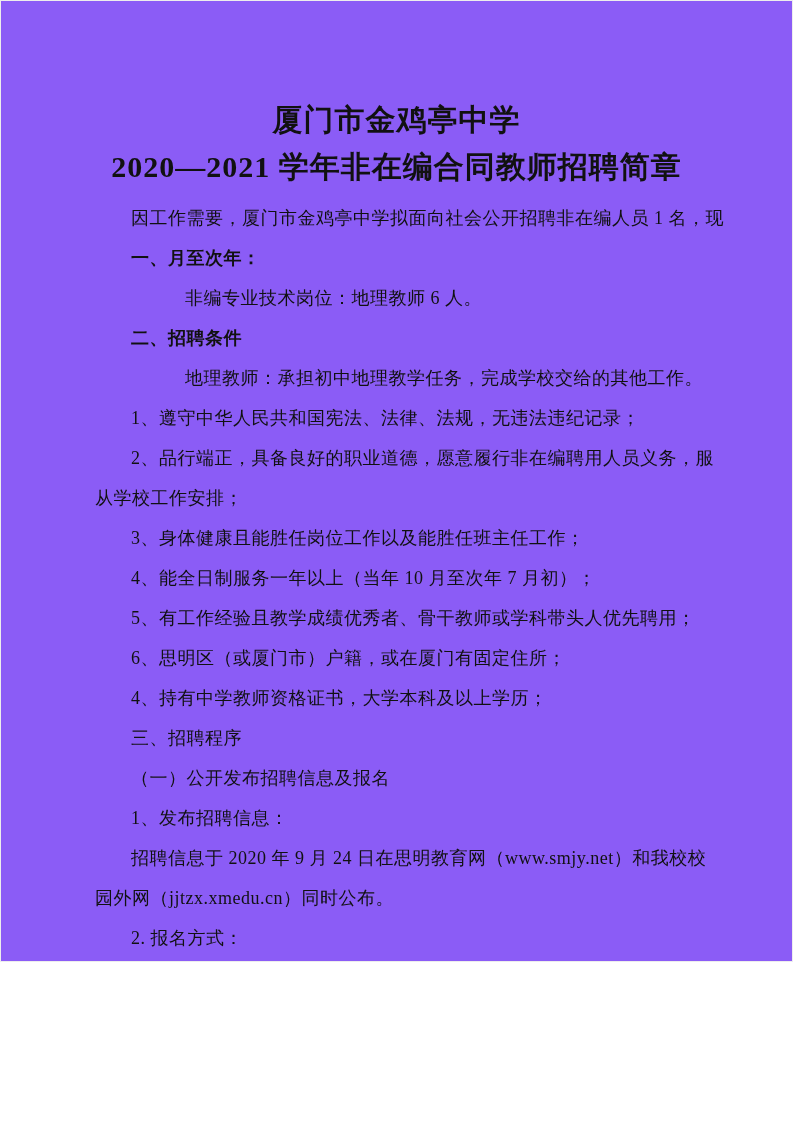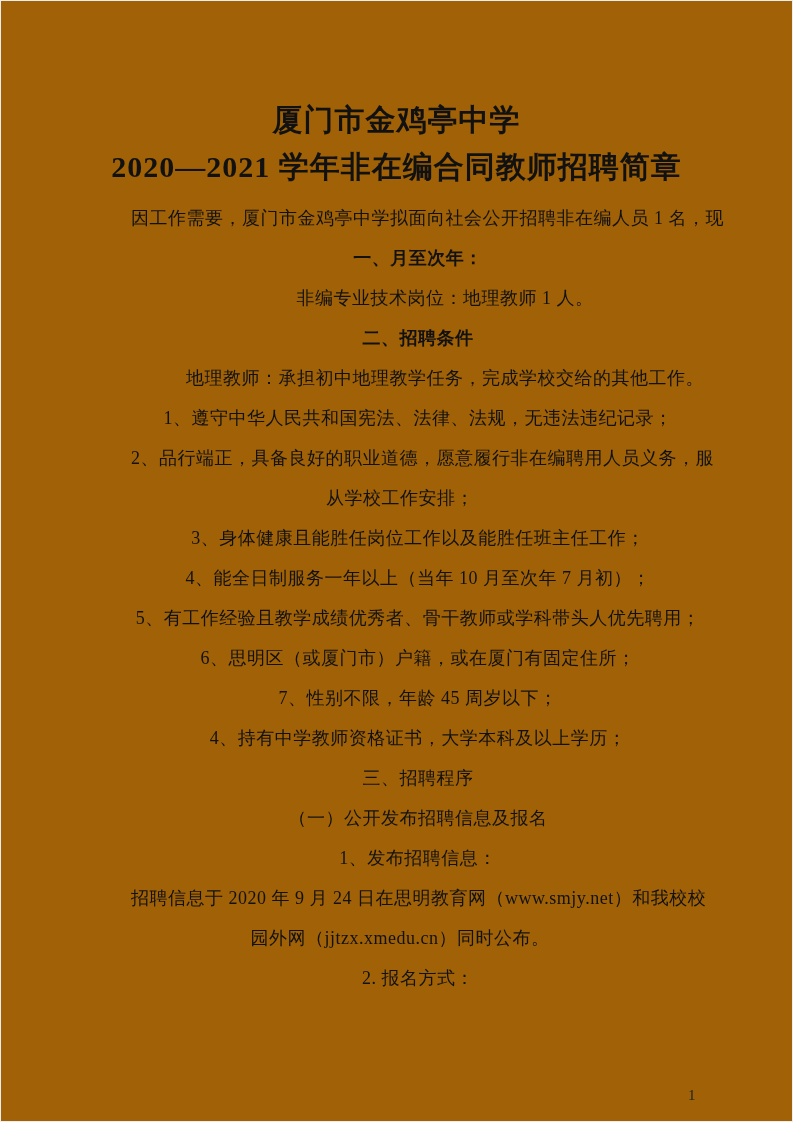--- a/index.html
+++ b/index.html
@@ -3,22 +3,22 @@
 <meta charset="utf-8">
 <style>
   html, body {
     margin: 0;
     padding: 0;
     background: #ffffff;
   }
   .page {
     position: relative;
     width: 793px;
-    height: 1122px;
-    background: #a16207;
+    height: 962px;
+    background: #8b5cf6;
     box-shadow: inset 0 0 0 1px #ededed;
     font-family: "Liberation Serif", "DejaVu Serif", serif;
     color: #111111;
     overflow: hidden;
   }
   .title-block {
     position: absolute;
     top: 96px;
     left: 0;
     width: 793px;
@@ -35,21 +35,20 @@
     position: absolute;
     top: 198px;
     left: 95px;
     width: 610px;
   }
   .l {
     font-size: 18px;
     line-height: 40px;
     white-space: nowrap;
     letter-spacing: 0.5px;
-    text-align: center;
   }
   .ind2 { padding-left: 36px; }
   .ind5 { padding-left: 90px; }
   .b { font-weight: bold; }
   .page-number {
     position: absolute;
     left: 688px;
     top: 1085px;
     font-size: 15px;
     line-height: 20px;
@@ -62,31 +61,30 @@
 <div class="page">
 
   <div class="title-block">
     <div class="title-line">厦门市金鸡亭中学</div>
     <div class="title-line">2020—2021 学年非在编合同教师招聘简章</div>
   </div>
 
   <div class="content">
     <div class="l ind2">因工作需要，厦门市金鸡亭中学拟面向社会公开招聘非在编人员 1 名，现</div>
     <div class="l ind2 b">一、月至次年：</div>
-    <div class="l ind5">非编专业技术岗位：地理教师 1 人。</div>
+    <div class="l ind5">非编专业技术岗位：地理教师 6 人。</div>
     <div class="l ind2 b">二、招聘条件</div>
     <div class="l ind5">地理教师：承担初中地理教学任务，完成学校交给的其他工作。</div>
     <div class="l ind2">1、遵守中华人民共和国宪法、法律、法规，无违法违纪记录；</div>
     <div class="l ind2">2、品行端正，具备良好的职业道德，愿意履行非在编聘用人员义务，服</div>
     <div class="l">从学校工作安排；</div>
     <div class="l ind2">3、身体健康且能胜任岗位工作以及能胜任班主任工作；</div>
     <div class="l ind2">4、能全日制服务一年以上（当年 10 月至次年 7 月初）；</div>
     <div class="l ind2">5、有工作经验且教学成绩优秀者、骨干教师或学科带头人优先聘用；</div>
     <div class="l ind2">6、思明区（或厦门市）户籍，或在厦门有固定住所；</div>
-    <div class="l ind2">7、性别不限，年龄 45 周岁以下；</div>
     <div class="l ind2">4、持有中学教师资格证书，大学本科及以上学历；</div>
     <div class="l ind2">三、招聘程序</div>
     <div class="l ind2">（一）公开发布招聘信息及报名</div>
     <div class="l ind2">1、发布招聘信息：</div>
     <div class="l ind2">招聘信息于 2020 年 9 月 24 日在思明教育网（www.smjy.net）和我校校</div>
     <div class="l">园外网（jjtzx.xmedu.cn）同时公布。</div>
     <div class="l ind2">2. 报名方式：</div>
   </div>
 
   <div class="page-number">1</div>

